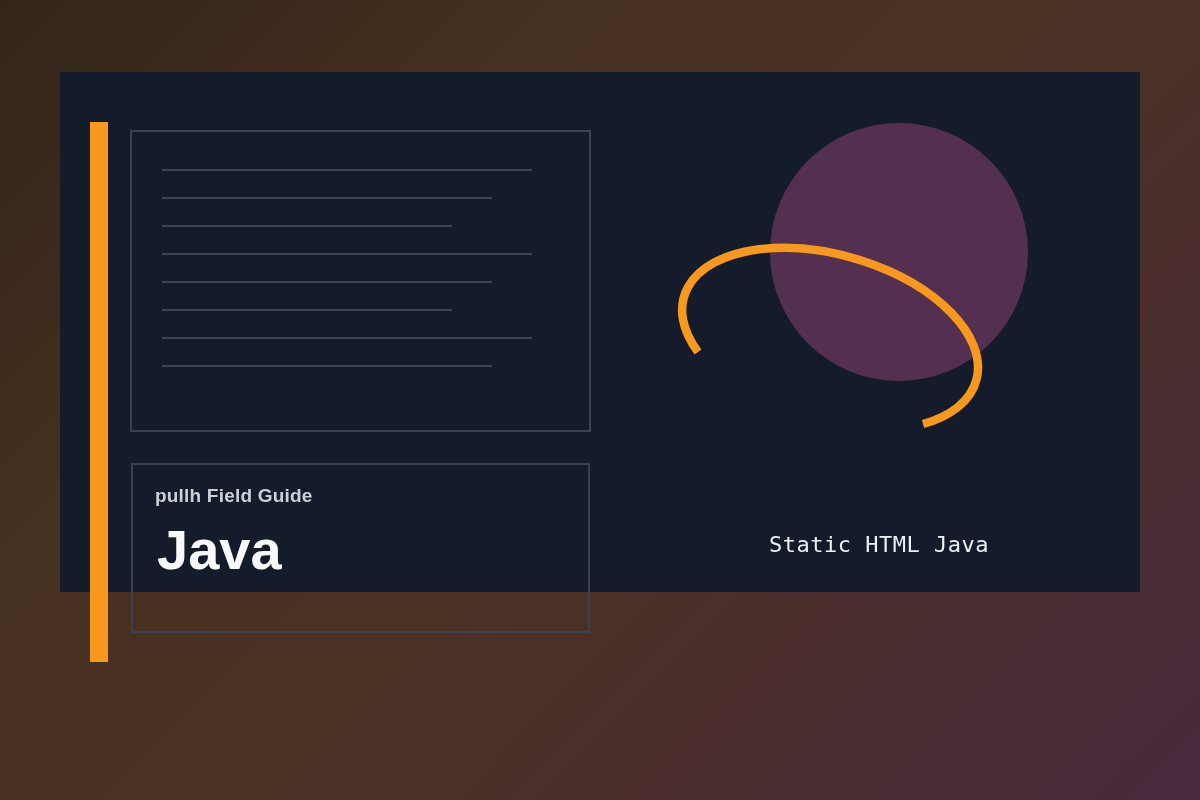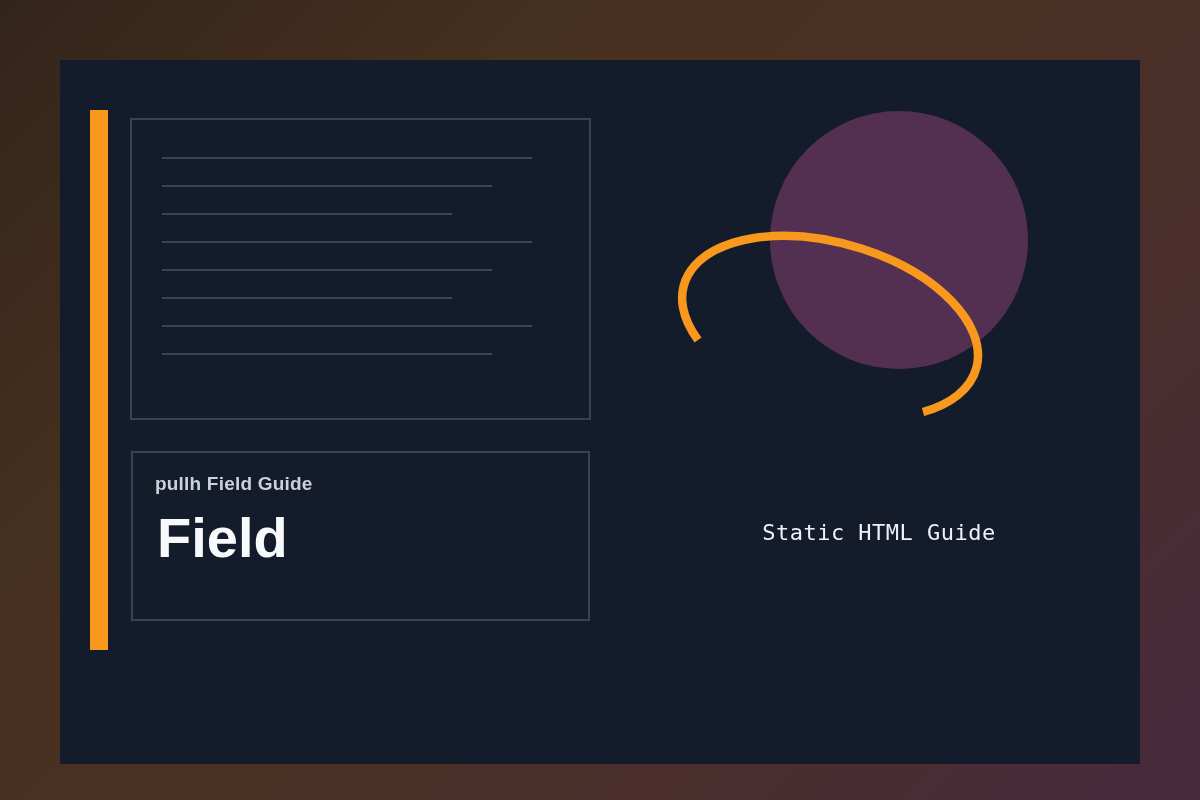--- a/index.html
+++ b/index.html
@@ -23,21 +23,21 @@
   .page{
     position:relative;width:1200px;height:800px;
     background:linear-gradient(135deg,
       var(--page-gradient-start) 0%,
       #46301f 28%,
       var(--page-gradient-mid) 52%,
       #4a2d2e 76%,
       var(--page-gradient-end) 100%);
   }
   .card{
-    position:absolute;left:60px;top:60px;width:1080px;height:704px;
+    position:absolute;left:60px;top:72px;width:1080px;height:520px;
     background:var(--card-bg);
     padding-left:31px;
   }
   .accent-bar{
     position:absolute;left:30px;top:50px;width:18px;height:540px;
     background:var(--accent);
   }
   .panel{
     position:absolute;border:2px solid var(--panel-border);
   }
@@ -98,23 +98,23 @@
         <div class="ph-line" style="width: 290px;"></div>
         <div class="ph-line" style="width: 370px;"></div>
         <div class="ph-line" style="width: 330px;"></div>
         <div class="ph-line" style="width: 290px;"></div>
         <div class="ph-line" style="width: 370px;"></div>
         <div class="ph-line" style="width: 330px;"></div>
       </div>
 
     <div class="panel title-panel">
       <div class="kicker">pullh Field Guide</div>
-      <div class="title">Field</div>
+      <div class="title">Java</div>
     </div>
 
     <svg class="art" viewBox="0 0 1080 680">
       <circle class="planet" cx="839" cy="180" r="129"></circle>
       <path class="orbit" d="M 638 280 A 152 84 16 1 1 863 352"></path>
     </svg>
 
-    <div class="caption">Static HTML Guide</div>
+    <div class="caption">Static HTML Java</div>
   </div>
 </div>
 
 </body></html>

